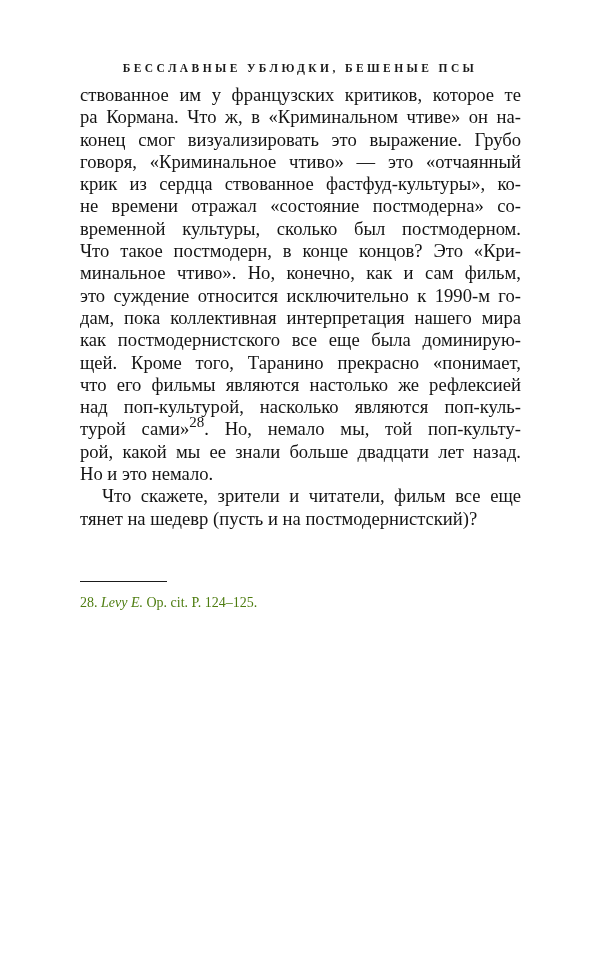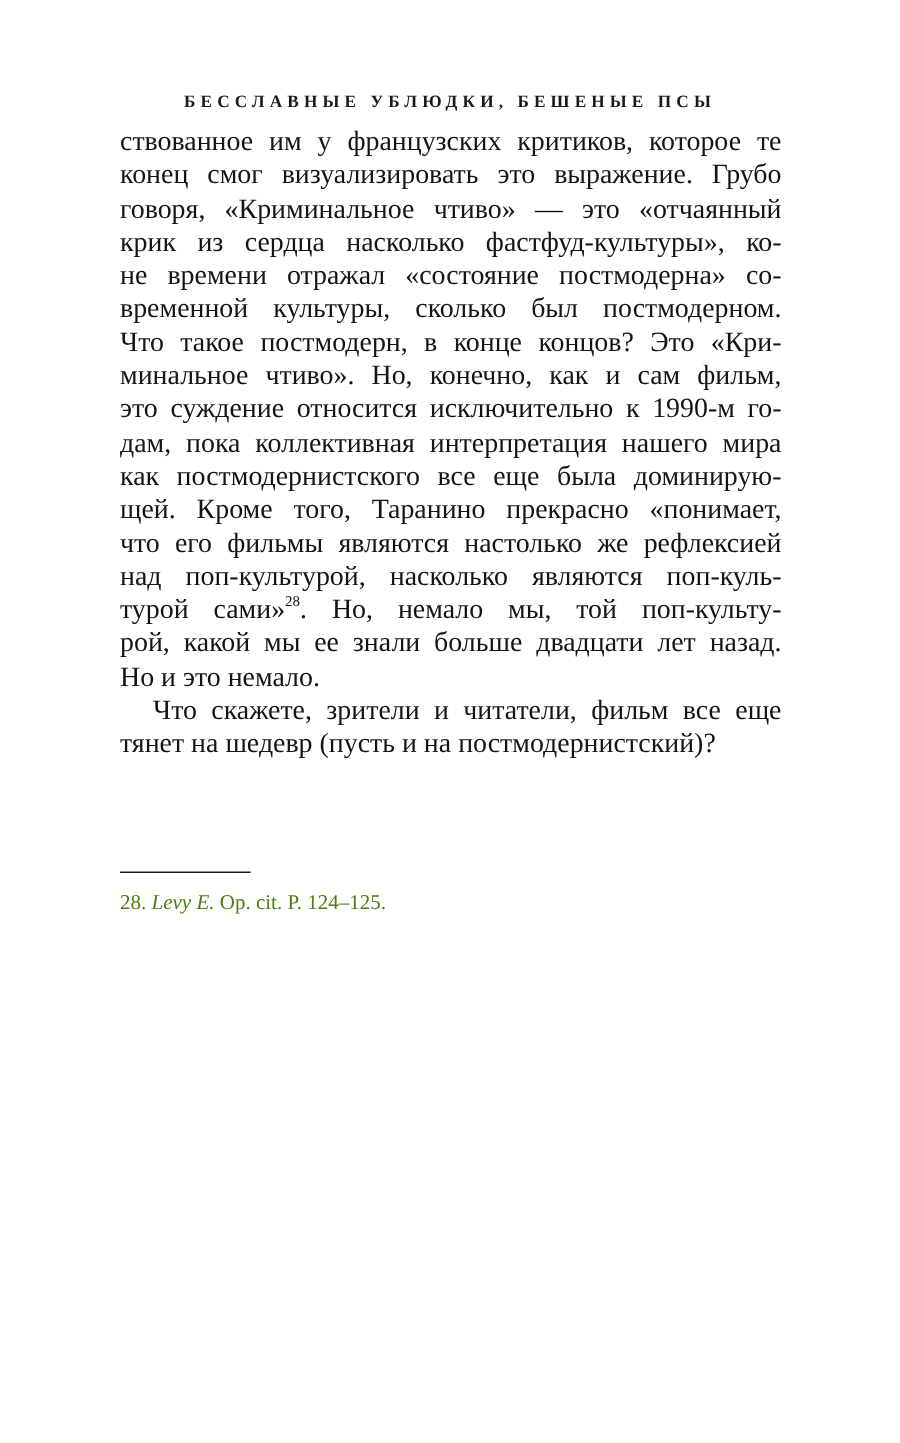--- a/index.html
+++ b/index.html
@@ -10,38 +10,39 @@
       letter-spacing: 3.4px; color: #1a1a1a;
     }
     .body-text {
       position: absolute; left: 80px; top: 84px; width: 441px;
       font-family: "Liberation Serif", serif; font-size: 18.6px; line-height: 22.3px;
       color: #141414;
     }
     .line { display: block; white-space: nowrap; text-align: justify; text-align-last: justify; height: 22.3px; }
     .line.last { text-align-last: left; }
     .line.indent { padding-left: 22px; }
-    sup { font-size: 10px; line-height: 0; vertical-align: 8px; margin-top: 48px; }
+    sup { font-size: 15px; line-height: 0; vertical-align: 8px; margin-top: 48px; }
     .rule { position: absolute; left: 80px; top: 581px; width: 87px; height: 1px; background: #1a1a1a; }
     .footnote {
       position: absolute; left: 80px; top: 595px;
       font-family: "Liberation Serif", serif; font-size: 14px; color: #4d7c0f;
     }
     .footnote i { font-style: italic; }
   </style>
 </head>
 <body>
 
 <div class="running-head">БЕССЛАВНЫЕ УБЛЮДКИ, БЕШЕНЫЕ ПСЫ</div>
 
 <div class="body-text">
   <span class="line">ствованное им у французских критиков, которое те</span>
+  <span class="line">ра Кормана. Что ж, в «Криминальном чтиве» он на-</span>
   <span class="line">конец смог визуализировать это выражение. Грубо</span>
   <span class="line">говоря, «Криминальное чтиво» — это «отчаянный</span>
-  <span class="line">крик из сердца насколько фастфуд-культуры», ко-</span>
+  <span class="line">крик из сердца ствованное фастфуд-культуры», ко-</span>
   <span class="line">не времени отражал «состояние постмодерна» со-</span>
   <span class="line">временной культуры, сколько был постмодерном.</span>
   <span class="line">Что такое постмодерн, в конце концов? Это «Кри-</span>
   <span class="line">минальное чтиво». Но, конечно, как и сам фильм,</span>
   <span class="line">это суждение относится исключительно к 1990-м го-</span>
   <span class="line">дам, пока коллективная интерпретация нашего мира</span>
   <span class="line">как постмодернистского все еще была доминирую-</span>
   <span class="line">щей. Кроме того, Таранино прекрасно «понимает,</span>
   <span class="line">что его фильмы являются настолько же рефлексией</span>
   <span class="line">над поп-культурой, насколько являются поп-куль-</span>

